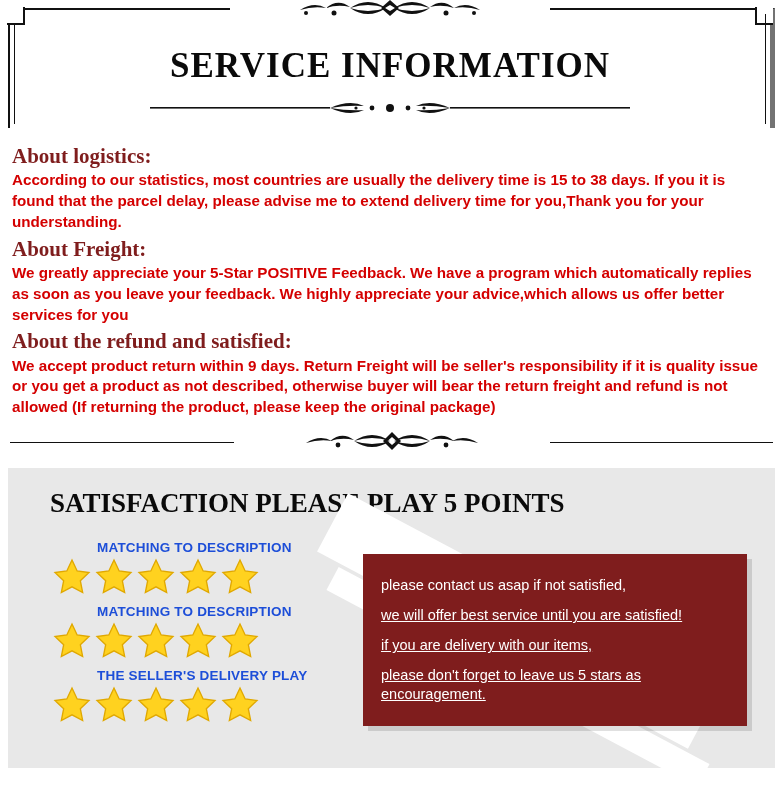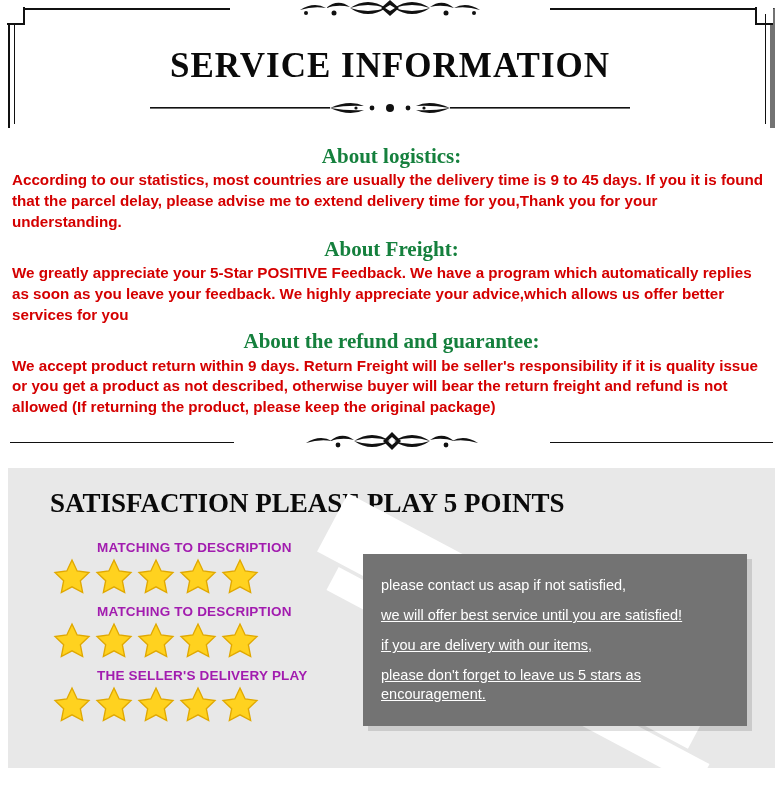--- a/index.html
+++ b/index.html
@@ -78,24 +78,23 @@
   }
 
   
   .content {
     padding: 16px 12px 0 12px;
   }
   .section-heading {
     font-family: "Liberation Serif", serif;
     font-size: 21px;
     font-weight: bold;
-    color: #15803d;
+    color: #7f1d1d;
     margin: 0 0 1px 0;
     line-height: 1.2;
-    text-align: center;
   }
   .section-body {
     font-family: "Liberation Sans", sans-serif;
     font-size: 15.2px;
     font-weight: bold;
     color: #d40000;
     line-height: 1.37;
     margin: 0 0 4px 0;
   }
 
@@ -141,21 +140,21 @@
     white-space: nowrap;
   }
   .rating-group {
     position: absolute;
     left: 44px;
   }
   .rating-label {
     font-family: "Liberation Sans", sans-serif;
     font-size: 13.5px;
     font-weight: bold;
-    color: #a21caf;
+    color: #1d4ed8;
     letter-spacing: 0.2px;
     margin-bottom: 2px;
     padding-left: 45px;
   }
   .stars {
     font-size: 0;
     line-height: 0;
   }
   .stars svg { display: inline-block; margin-right: 2px; }
 
@@ -170,21 +169,21 @@
   }
   .slash.one { left: 300px; top: 120px; }
   .slash.two { left: 300px; top: 196px; height: 26px; }
 
   .note-box {
     position: absolute;
     left: 355px;
     top: 86px;
     width: 384px;
     height: 172px;
-    background: #737373;
+    background: #7f1d1d;
     box-shadow: 5px 5px 0 rgba(0,0,0,0.12);
   }
   .note-line {
     font-family: "Liberation Sans", sans-serif;
     font-size: 14.5px;
     color: #ffffff;
     line-height: 1.25;
     padding: 0 0 0 18px;
   }
   .note-inner { padding-top: 22px; }
@@ -235,26 +234,26 @@
         <circle cx="246" cy="10" r="1.6"></circle>
         <circle cx="314" cy="10" r="1.6"></circle>
       </g>
     </svg>
   </div>
 </div>
 
 <div class="content">
 
   <h2 class="section-heading">About logistics:</h2>
-  <p class="section-body">According to our statistics, most countries are usually the delivery time is 9 to 45 days. If you it is found that the parcel delay, please advise me to extend delivery time for you,Thank you for your understanding.</p>
+  <p class="section-body">According to our statistics, most countries are usually the delivery time is 15 to 38 days. If you it is found that the parcel delay, please advise me to extend delivery time for you,Thank you for your understanding.</p>
 
   <h2 class="section-heading">About Freight:</h2>
   <p class="section-body">We greatly appreciate your 5-Star POSITIVE Feedback. We have a program which automatically replies as soon as you leave your feedback. We highly appreciate your advice,which allows us offer better services for you</p>
 
-  <h2 class="section-heading">About the refund and guarantee:</h2>
+  <h2 class="section-heading">About the refund and satisfied:</h2>
   <p class="section-body">We accept product return within 9 days. Return Freight will be seller's responsibility if it is quality issue or you get a product as not described, otherwise buyer will bear the return freight and refund is not allowed (If returning the product, please keep the original package)</p>
 
 </div>
 
 <div class="divider-wrap">
   <div class="rule"></div>
   <div class="mid-orn">
     <svg width="300" height="28" viewBox="0 0 300 28" aria-hidden="true">
       <g fill="#111">
         <path d="M150 4 l9 9 -9 9 -9 -9z"></path>

